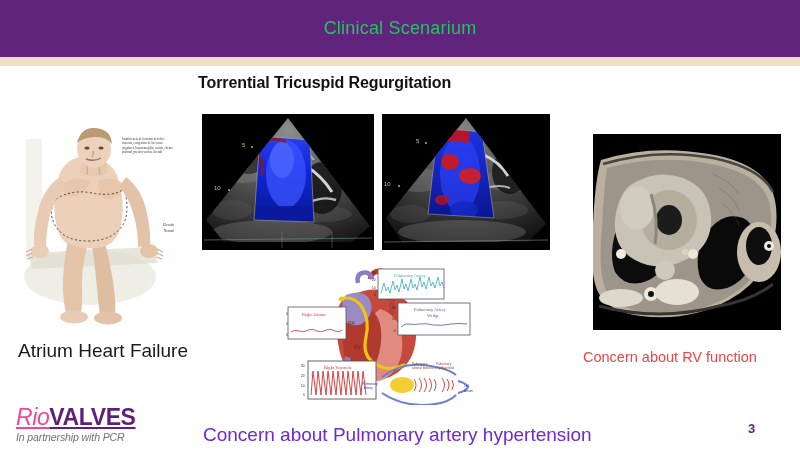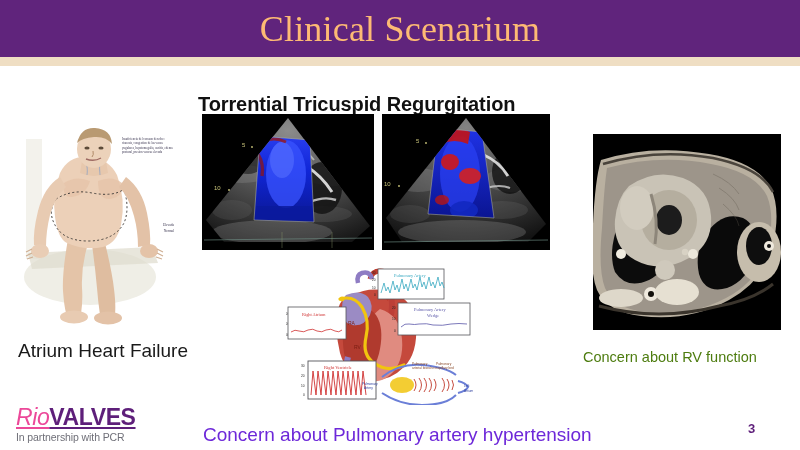--- a/index.html
+++ b/index.html
@@ -11,34 +11,33 @@
   }
   .slide { position: relative; width: 800px; height: 450px; background: #fff; }
 
   
   .title-bar {
     position: absolute; left: 0; top: 0; width: 800px; height: 57px;
     background: #60247C;
     display: flex; align-items: center; justify-content: center;
   }
   .title-bar .title {
-    color: #fdba74; font-size: 36px; font-weight: 400;
-    letter-spacing: 0.2px; font-family: Liberation Serif, serif;
+    color: #22c55e; font-size: 18px; font-weight: 400;
+    letter-spacing: 0.2px; font-family: Liberation Sans, sans-serif;
   }
   .accent-stripe {
     position: absolute; left: 0; top: 57px; width: 800px; height: 9px;
     background: #EFDEC3;
   }
 
   
   .section-heading {
     position: absolute; left: 198px; top: 74px;
-    font-size: 20px; font-weight: bold; color: #111;
+    font-size: 16px; font-weight: bold; color: #111;
     letter-spacing: -0.1px;
-    margin-top: 19px;
   }
 
   
   .patient-fig {
     position: absolute; left: 12px; top: 127px; width: 168px; height: 200px;
     background: #ffffff; overflow: hidden;
   }
   .patient-fig svg { display:block; }
   .illus-caption-block {
     position: absolute; right: 4px; top: 10px; width: 54px;
@@ -73,37 +72,37 @@
   }
   .cath-diagram svg { display: block; }
 
   
   .caption-left {
     position: absolute; left: 18px; top: 340px;
     font-size: 19px; color: #1a1a1a; font-weight: 400;
   }
   .caption-right {
     position: absolute; left: 583px; top: 349px;
-    font-size: 14.5px; color: #4d7c0f; font-weight: 400;
+    font-size: 14.5px; color: #ef4444; font-weight: 400;
     font-family: "Liberation Sans", sans-serif;
     text-align: center;
   }
   .caption-bottom {
     position: absolute; left: 203px; top: 424px;
     font-size: 19px; color: #6d28d9; font-weight: 400;
   }
 
   
   .logo { position: absolute; left: 16px; top: 406px; }
   .logo-main { font-size: 23px; line-height: 1; letter-spacing: -0.4px; }
   .logo-rio { color: #ec4899; font-style: italic; font-weight: 400; text-decoration: underline; }
   .logo-valves { color: #5E1F7A; font-weight: bold; font-style: normal; text-decoration: underline; }
   .logo-tagline {
     margin-top: 2px; font-size: 10.5px; color: #6f6f78;
-    letter-spacing: -0.1px;
+    font-style: italic; letter-spacing: -0.1px;
   }
 
   
   .page-number {
     position: absolute; left: 748px; top: 421px;
     font-size: 13px; font-weight: bold; color: #5E1F7A;
   }
 </style>
 </head>
 <body>

